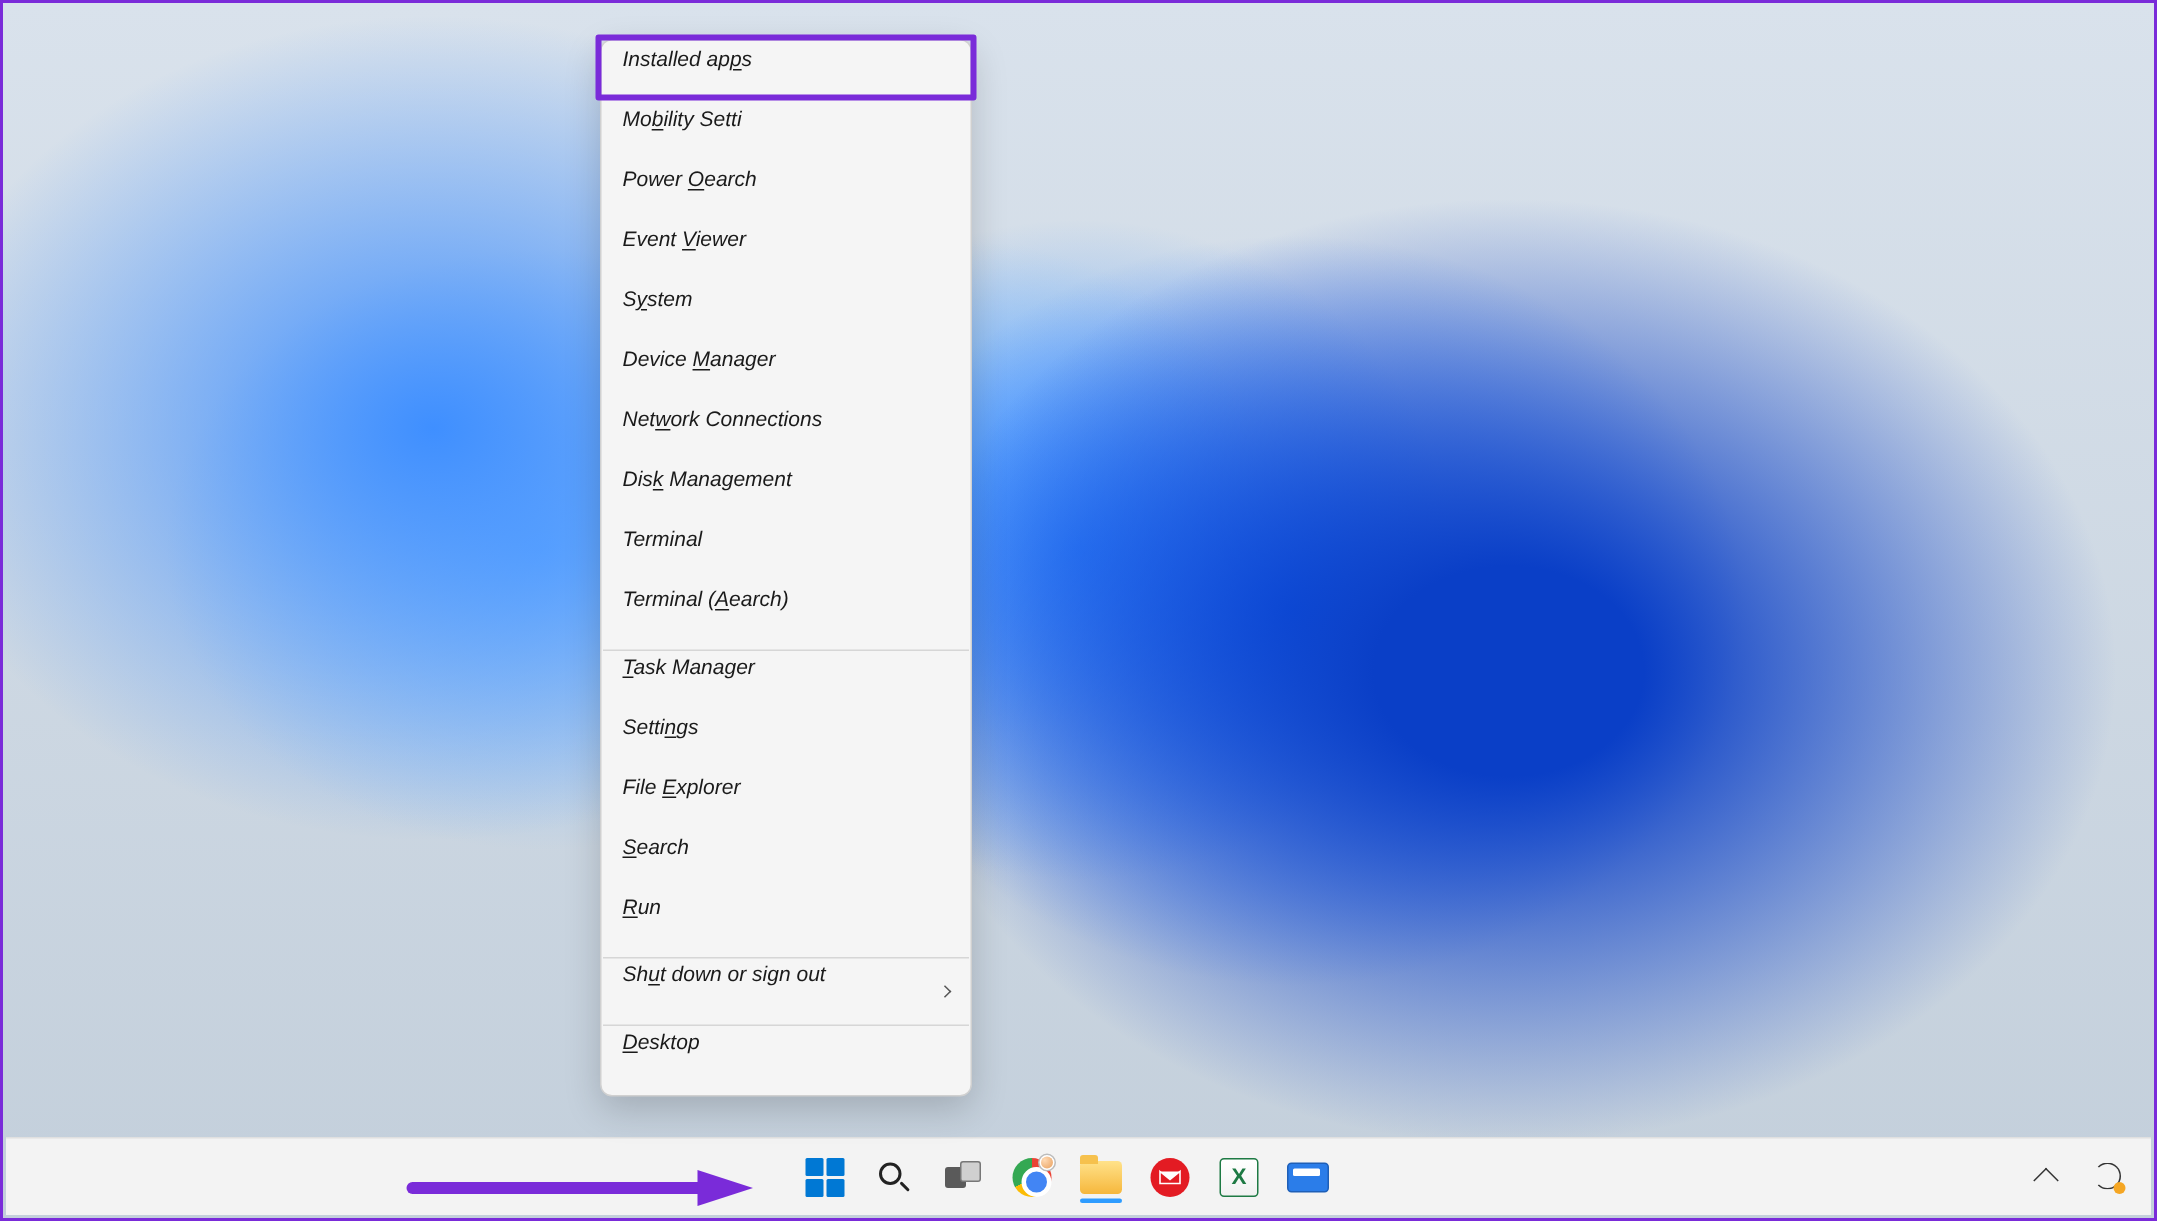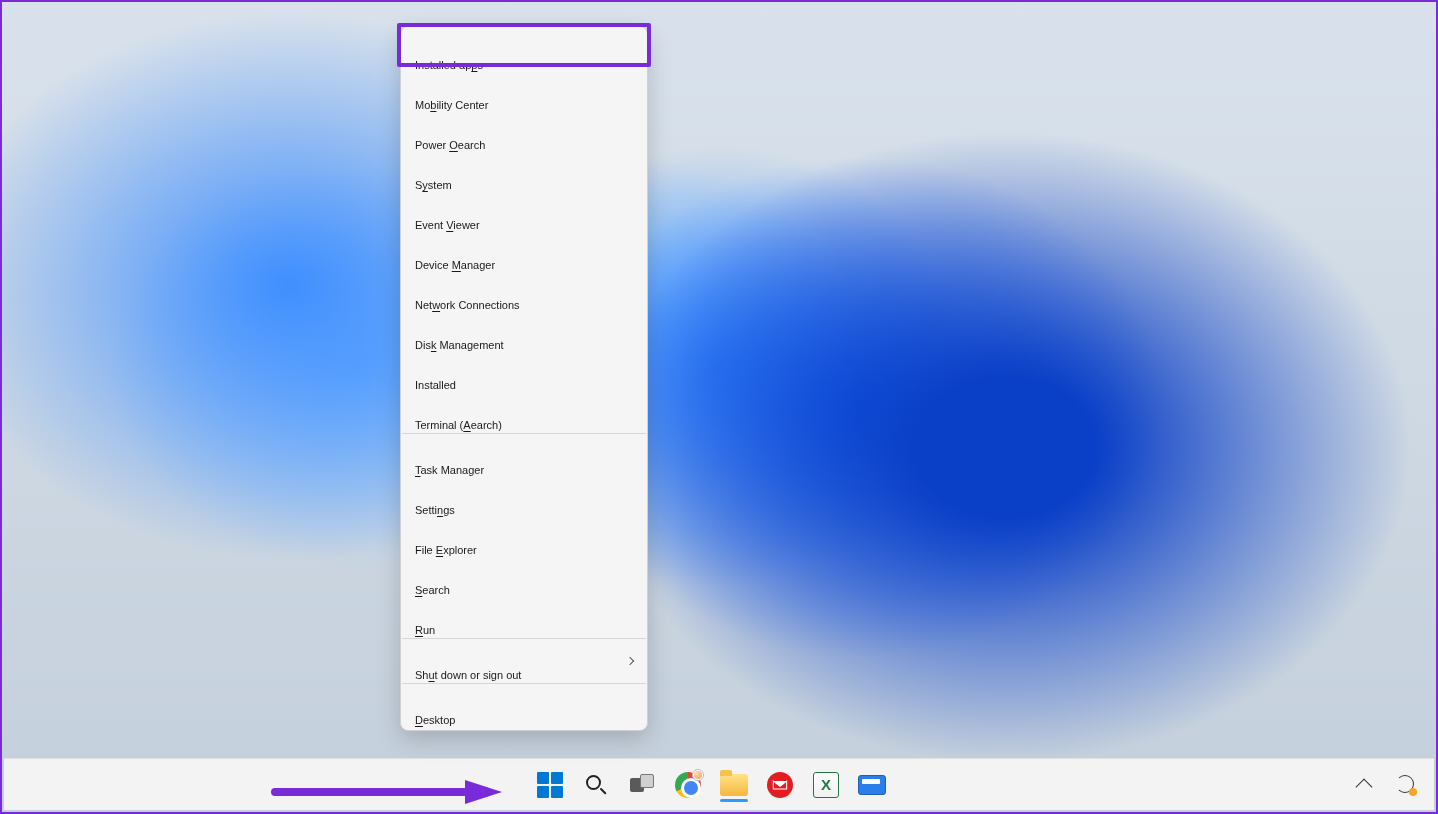--- a/index.html
+++ b/index.html
@@ -38,25 +38,26 @@
     border: 1px solid #d0d0d0;
     border-radius: 8px;
     box-shadow: 0 8px 24px rgba(0,0,0,.18);
     padding: 4px 0;
     z-index: 20;
   }
   .menu-item {
     padding: 0 14px;
     height: 40px;
     display: flex;
-    align-items: flex-end;
-    font-size: 11px;
+    align-items: flex-start;
+    font-size: 14px;
     color: #1a1a1a;
     cursor: pointer;
     position: relative;
+    font-style: italic;
   }
   .menu-item .mnemonic { text-decoration: underline; text-underline-offset: 2px; }
   .menu-sep {
     height: 1px;
     background: #d6d6d6;
     margin: 2px 1px;
   }
   .submenu-caret {
     position: absolute;
     right: 14px;
@@ -186,42 +187,42 @@
 </head>
 <body>
 
 <div class="desktop-bg"></div>
 
 <div class="context-menu">
   <div class="menu-item">
     <span><span>Installed ap</span><span class="mnemonic">p</span><span>s</span></span>
   </div>
   <div class="menu-item">
-    <span><span>Mo</span><span class="mnemonic">b</span><span>ility Center</span></span>
+    <span><span>Mo</span><span class="mnemonic">b</span><span>ility Setti</span></span>
   </div>
   <div class="menu-item">
     <span><span>Power </span><span class="mnemonic">O</span><span>earch</span></span>
   </div>
   <div class="menu-item">
+    <span><span>Event </span><span class="mnemonic">V</span><span>iewer</span></span>
+  </div>
+  <div class="menu-item">
     <span><span>S</span><span class="mnemonic">y</span><span>stem</span></span>
   </div>
   <div class="menu-item">
-    <span><span>Event </span><span class="mnemonic">V</span><span>iewer</span></span>
-  </div>
-  <div class="menu-item">
     <span><span>Device </span><span class="mnemonic">M</span><span>anager</span></span>
   </div>
   <div class="menu-item">
     <span><span>Net</span><span class="mnemonic">w</span><span>ork Connections</span></span>
   </div>
   <div class="menu-item">
     <span><span>Dis</span><span class="mnemonic">k</span><span> Management</span></span>
   </div>
   <div class="menu-item">
-    <span><span>Installed</span></span>
+    <span><span>Terminal</span></span>
   </div>
   <div class="menu-item">
     <span><span>Terminal (</span><span class="mnemonic">A</span><span>earch)</span></span>
   </div>
   <div class="menu-sep"></div>
   <div class="menu-item">
     <span><span class="mnemonic">T</span><span>ask Manager</span></span>
   </div>
   <div class="menu-item">
     <span><span>Setti</span><span class="mnemonic">n</span><span>gs</span></span>

